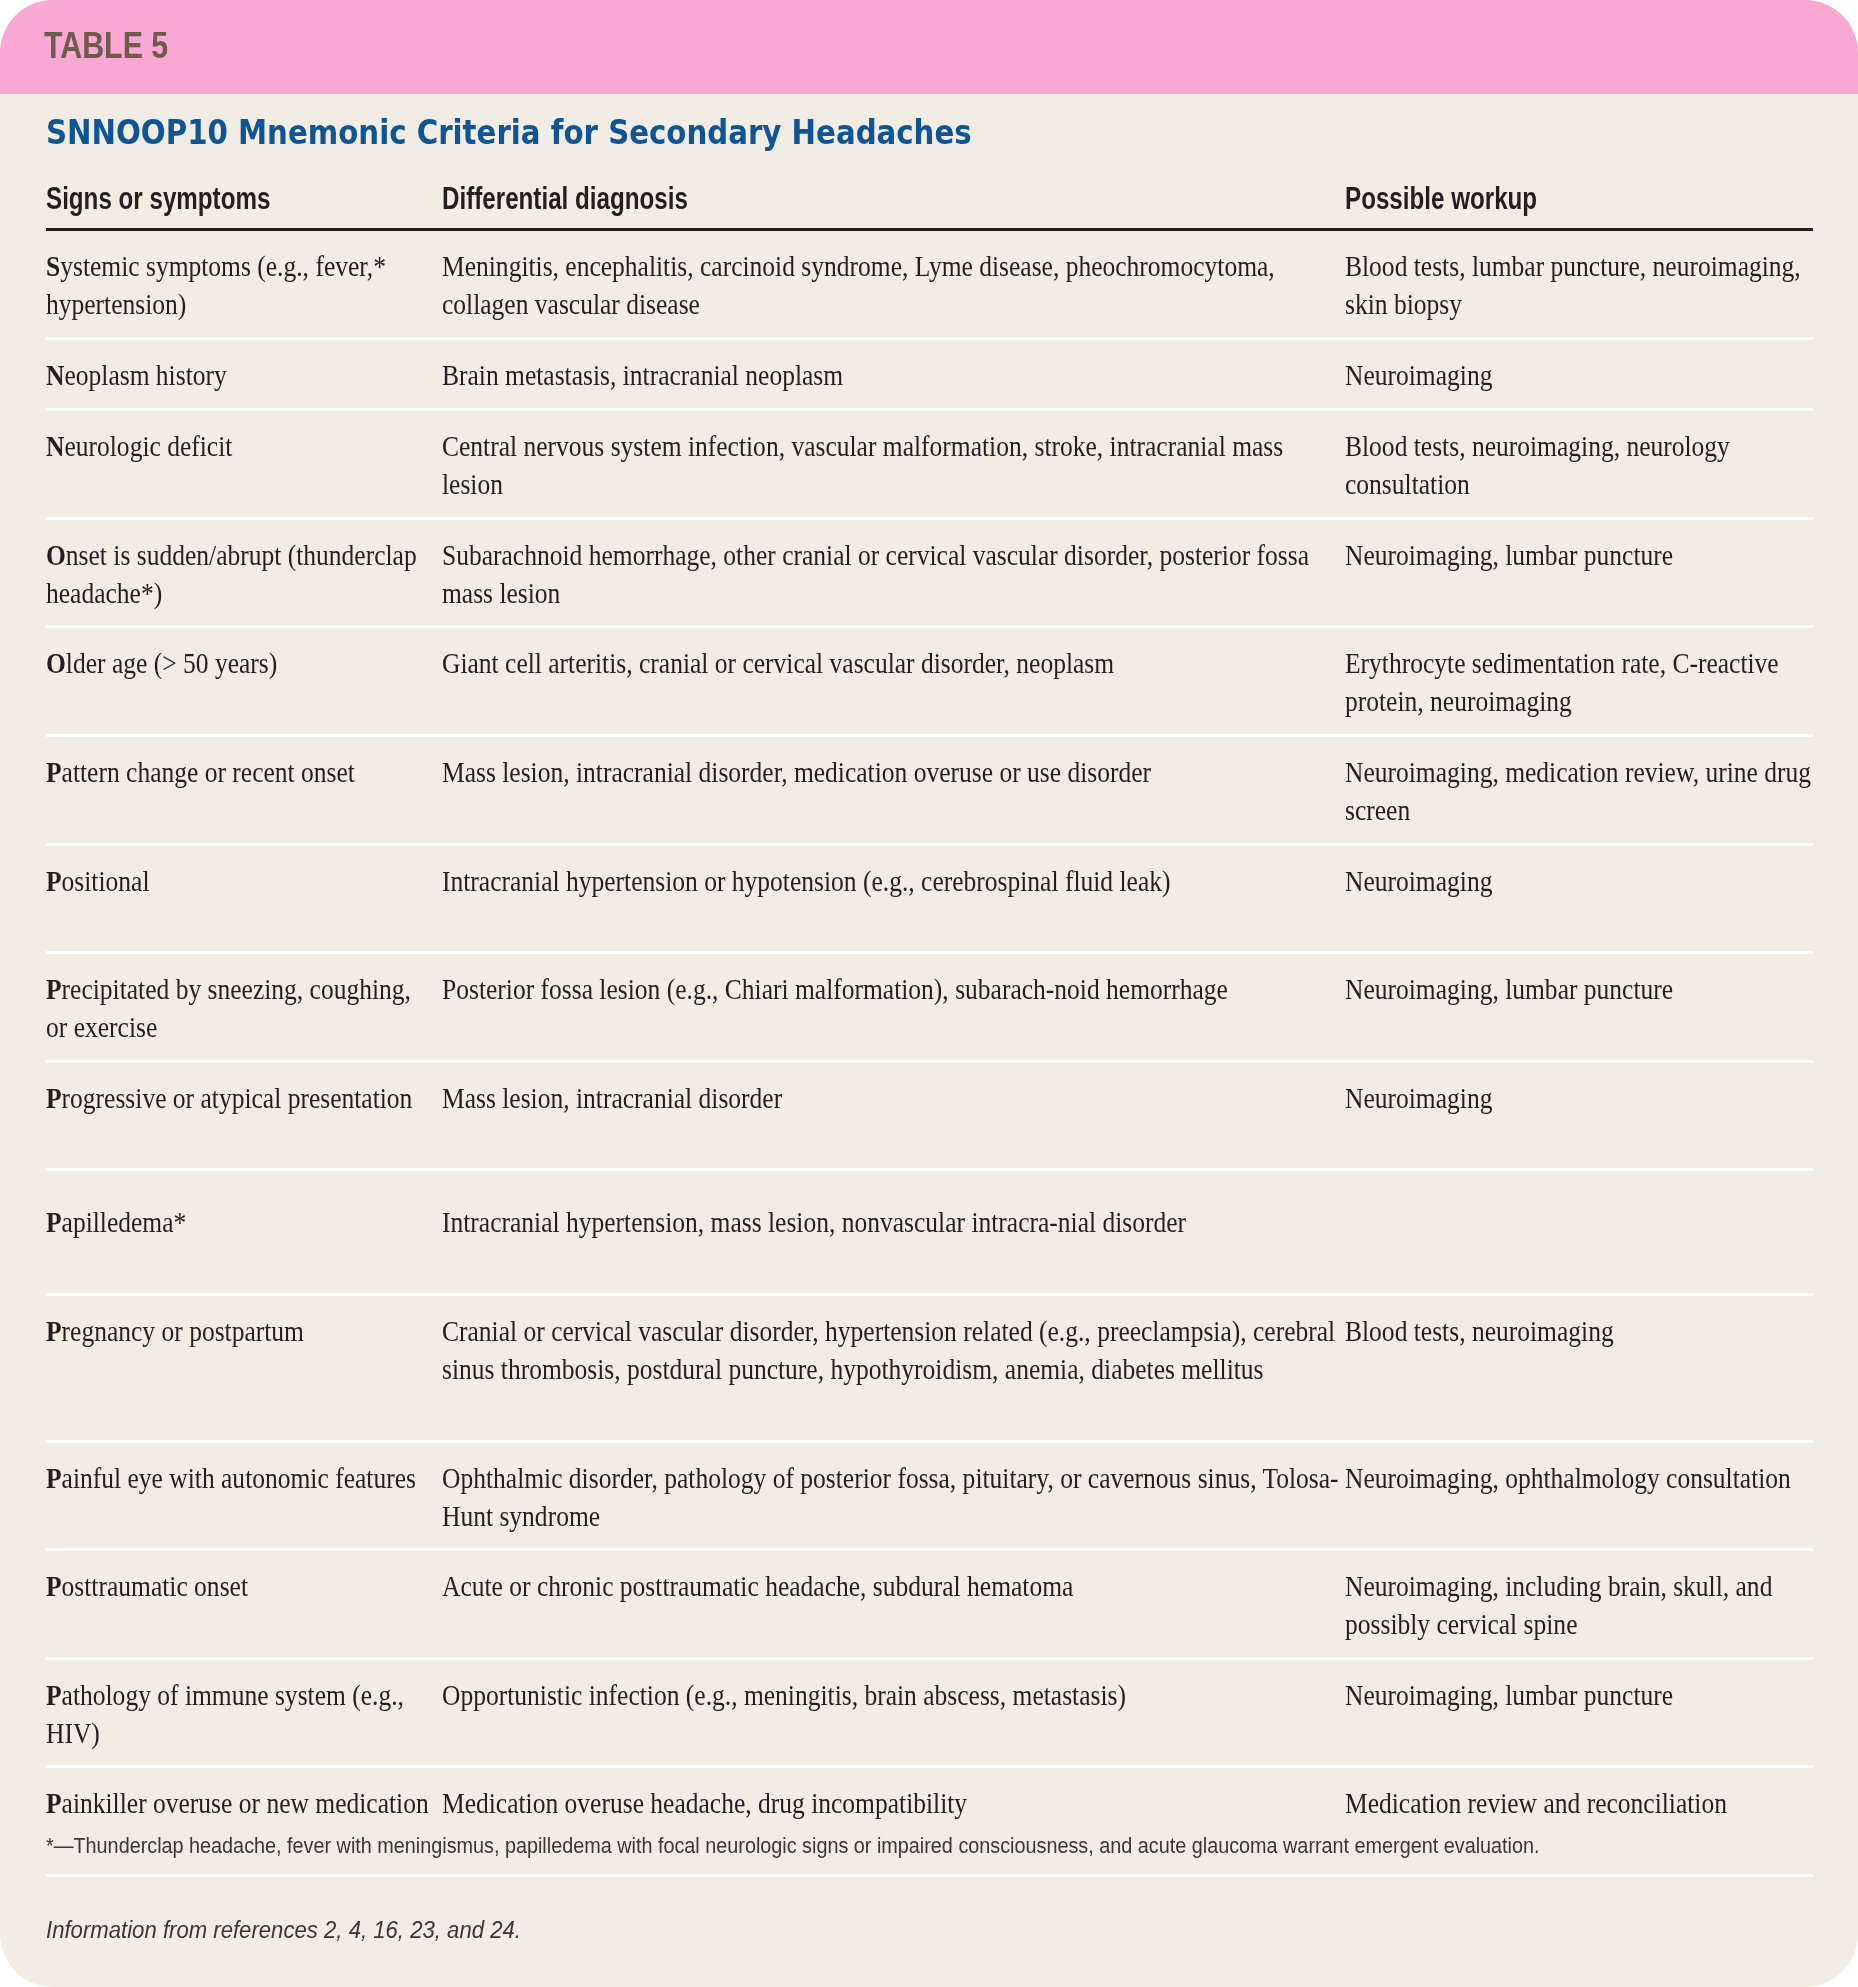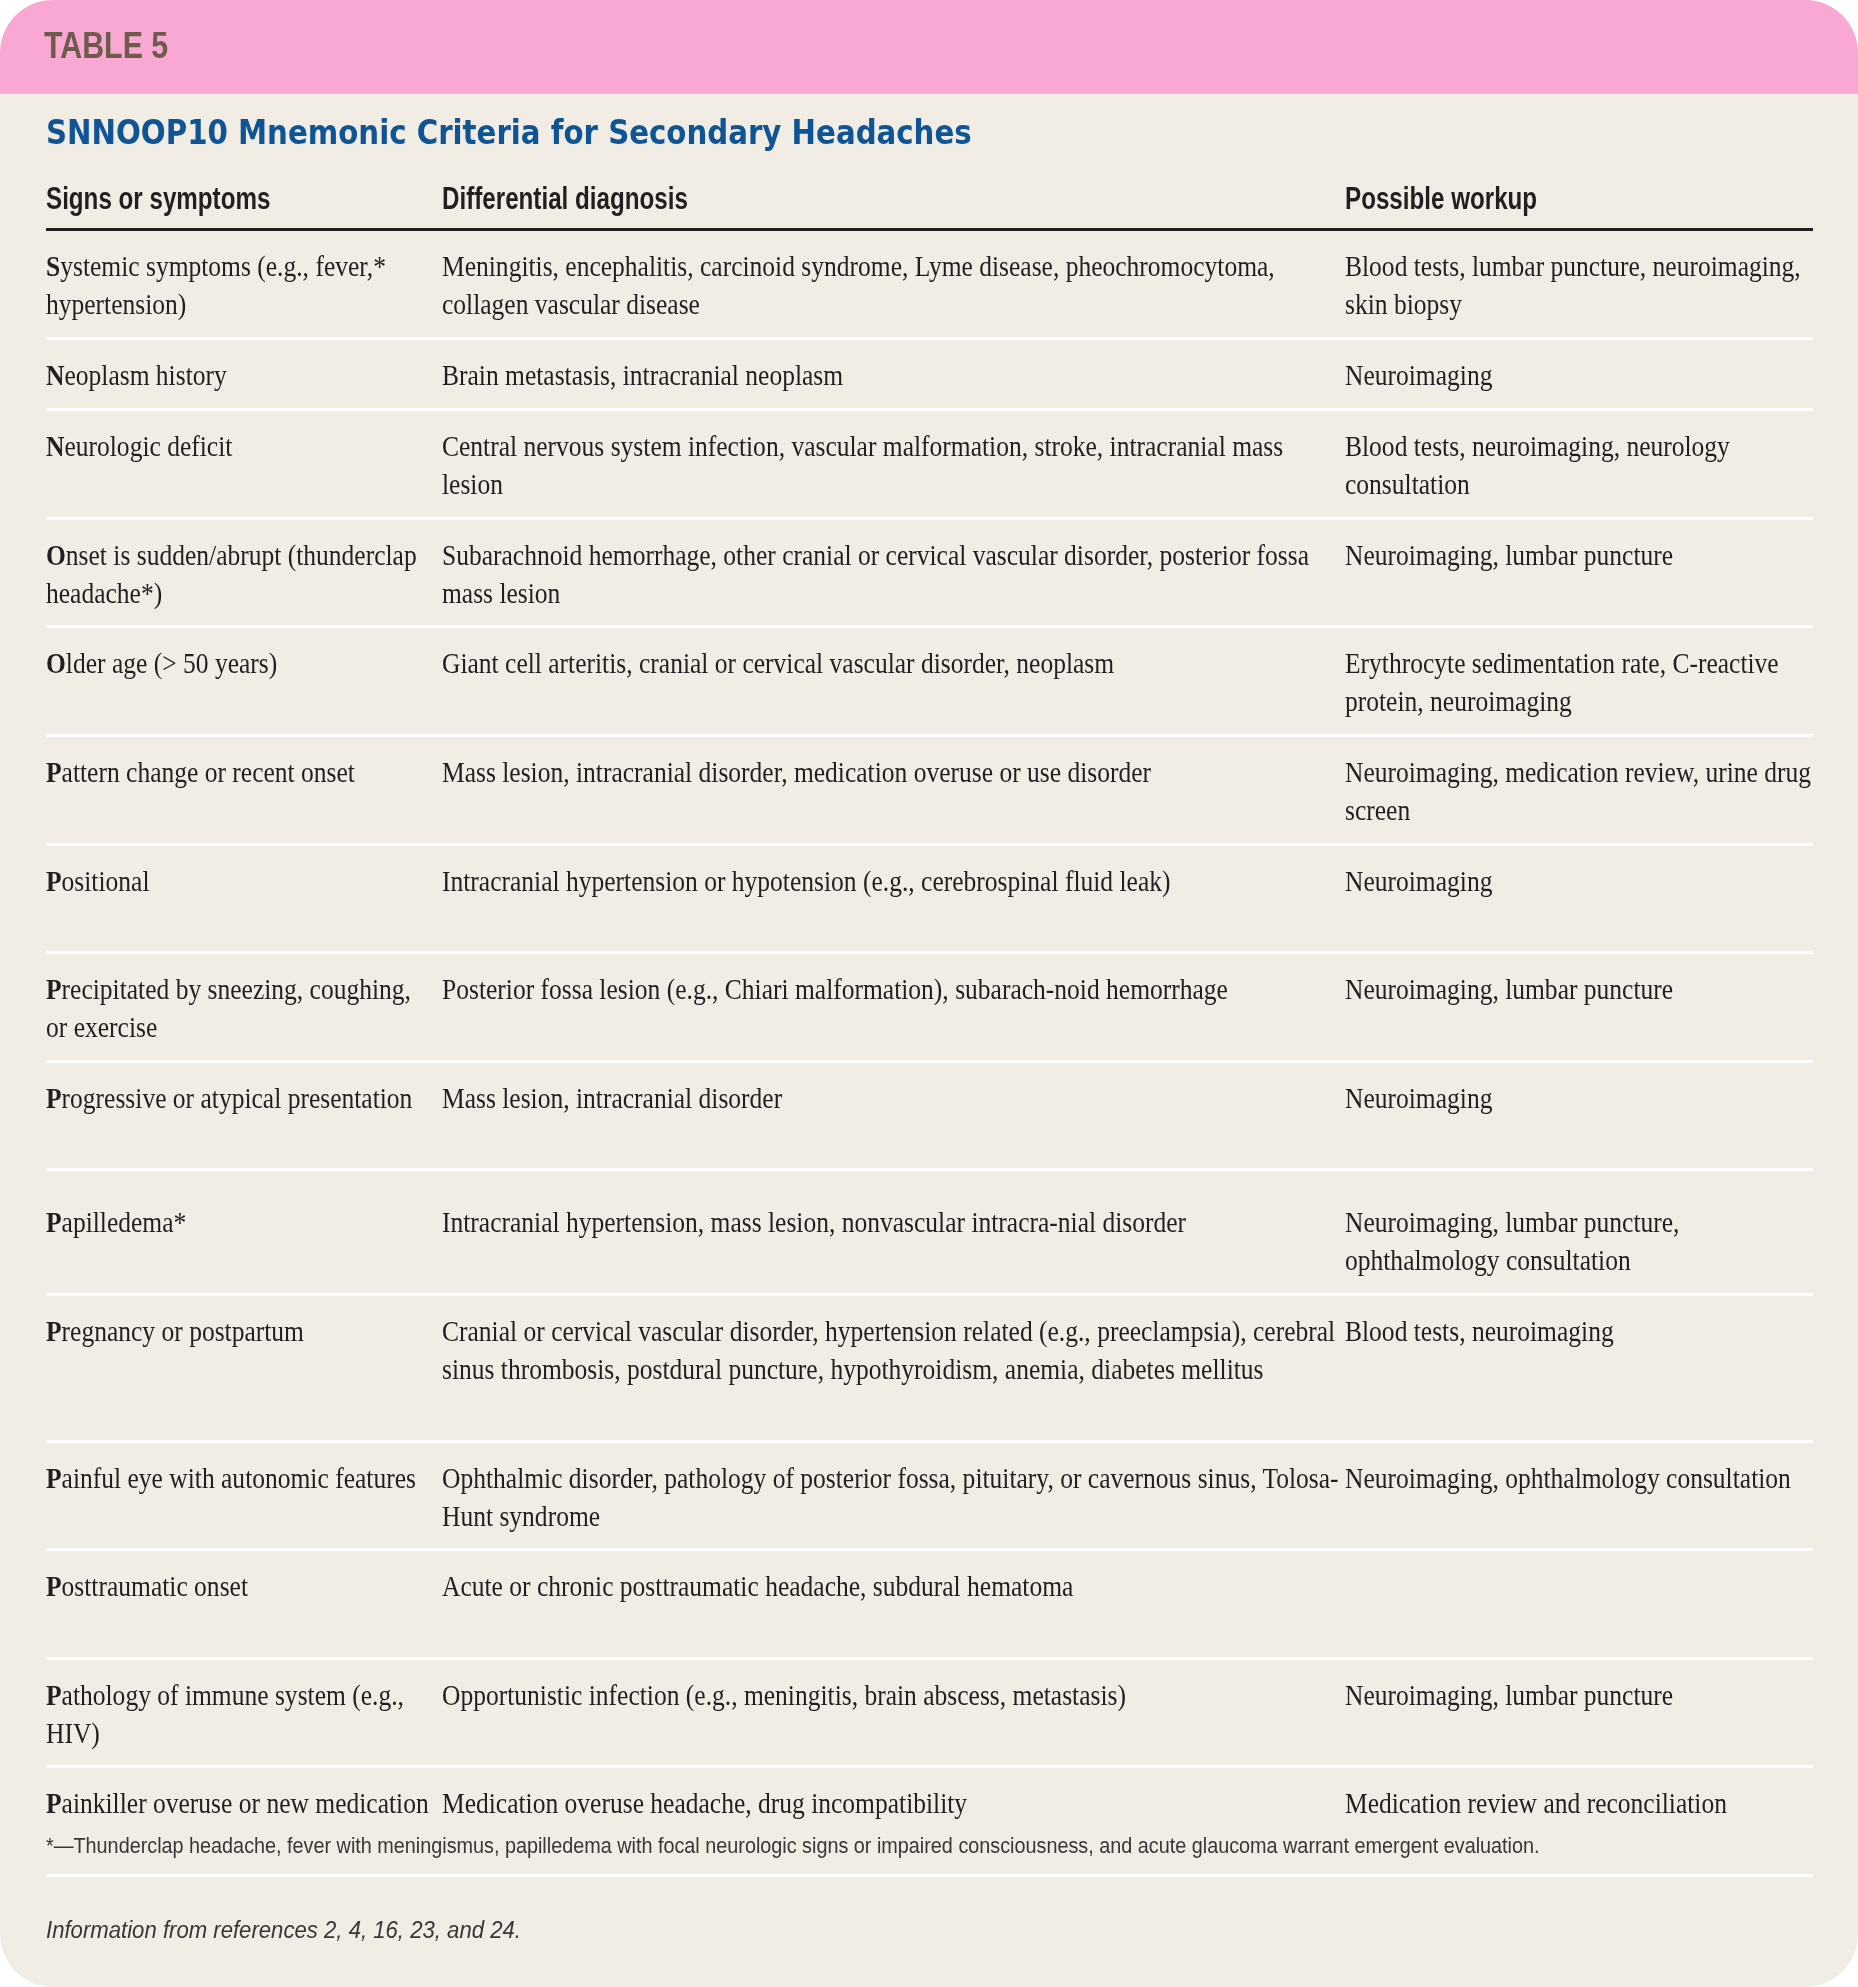--- a/index.html
+++ b/index.html
@@ -131,35 +131,35 @@
           <div class="cell c"><span class="inner">Neuroimaging, lumbar puncture</span></div>
         </div>
         <div class="row" style="height: 72px;">
           <div class="cell a"><span class="inner"><span class="initial">P</span><span>rogressive or atypical presentation</span></span></div>
           <div class="cell b"><span class="inner">Mass lesion, intracranial disorder</span></div>
           <div class="cell c"><span class="inner">Neuroimaging</span></div>
         </div>
         <div class="row" style="height: 72px; margin-top: 16px;">
           <div class="cell a"><span class="inner"><span class="initial">P</span><span>apilledema*</span></span></div>
           <div class="cell b"><span class="inner">Intracranial hypertension, mass lesion, nonvascular intracra-nial disorder</span></div>
-          <div class="cell c"><span class="inner">Neuroimaging, lumbar puncture, ophthalmology consultation</span></div>
         </div>
         <div class="row" style="height: 110px;">
           <div class="cell a"><span class="inner"><span class="initial">P</span><span>regnancy or postpartum</span></span></div>
           <div class="cell b"><span class="inner">Cranial or cervical vascular disorder, hypertension related (e.g., preeclampsia), cerebral sinus thrombosis, postdural puncture, hypothyroidism, anemia, diabetes mellitus</span></div>
           <div class="cell c"><span class="inner">Blood tests, neuroimaging</span></div>
         </div>
         <div class="row" style="height: 72px;">
           <div class="cell a"><span class="inner"><span class="initial">P</span><span>ainful eye with autonomic features</span></span></div>
           <div class="cell b"><span class="inner">Ophthalmic disorder, pathology of posterior fossa, pituitary, or cavernous sinus, Tolosa-Hunt syndrome</span></div>
           <div class="cell c"><span class="inner">Neuroimaging, ophthalmology consultation</span></div>
         </div>
         <div class="row" style="height: 72px;">
           <div class="cell a"><span class="inner"><span class="initial">P</span><span>osttraumatic onset</span></span></div>
           <div class="cell b"><span class="inner">Acute or chronic posttraumatic headache, subdural hematoma</span></div>
+          <div class="cell c"><span class="inner">Neuroimaging, including brain, skull, and possibly cervical spine</span></div>
         </div>
         <div class="row" style="height: 72px;">
           <div class="cell a"><span class="inner"><span class="initial">P</span><span>athology of immune system (e.g., HIV)</span></span></div>
           <div class="cell b"><span class="inner">Opportunistic infection (e.g., meningitis, brain abscess, metastasis)</span></div>
           <div class="cell c"><span class="inner">Neuroimaging, lumbar puncture</span></div>
         </div>
         <div class="row last" style="height: 72px;">
           <div class="cell a"><span class="inner"><span class="initial">P</span><span>ainkiller overuse or new medication</span></span></div>
           <div class="cell b"><span class="inner">Medication overuse headache, drug incompatibility</span></div>
           <div class="cell c"><span class="inner">Medication review and reconciliation</span></div>

